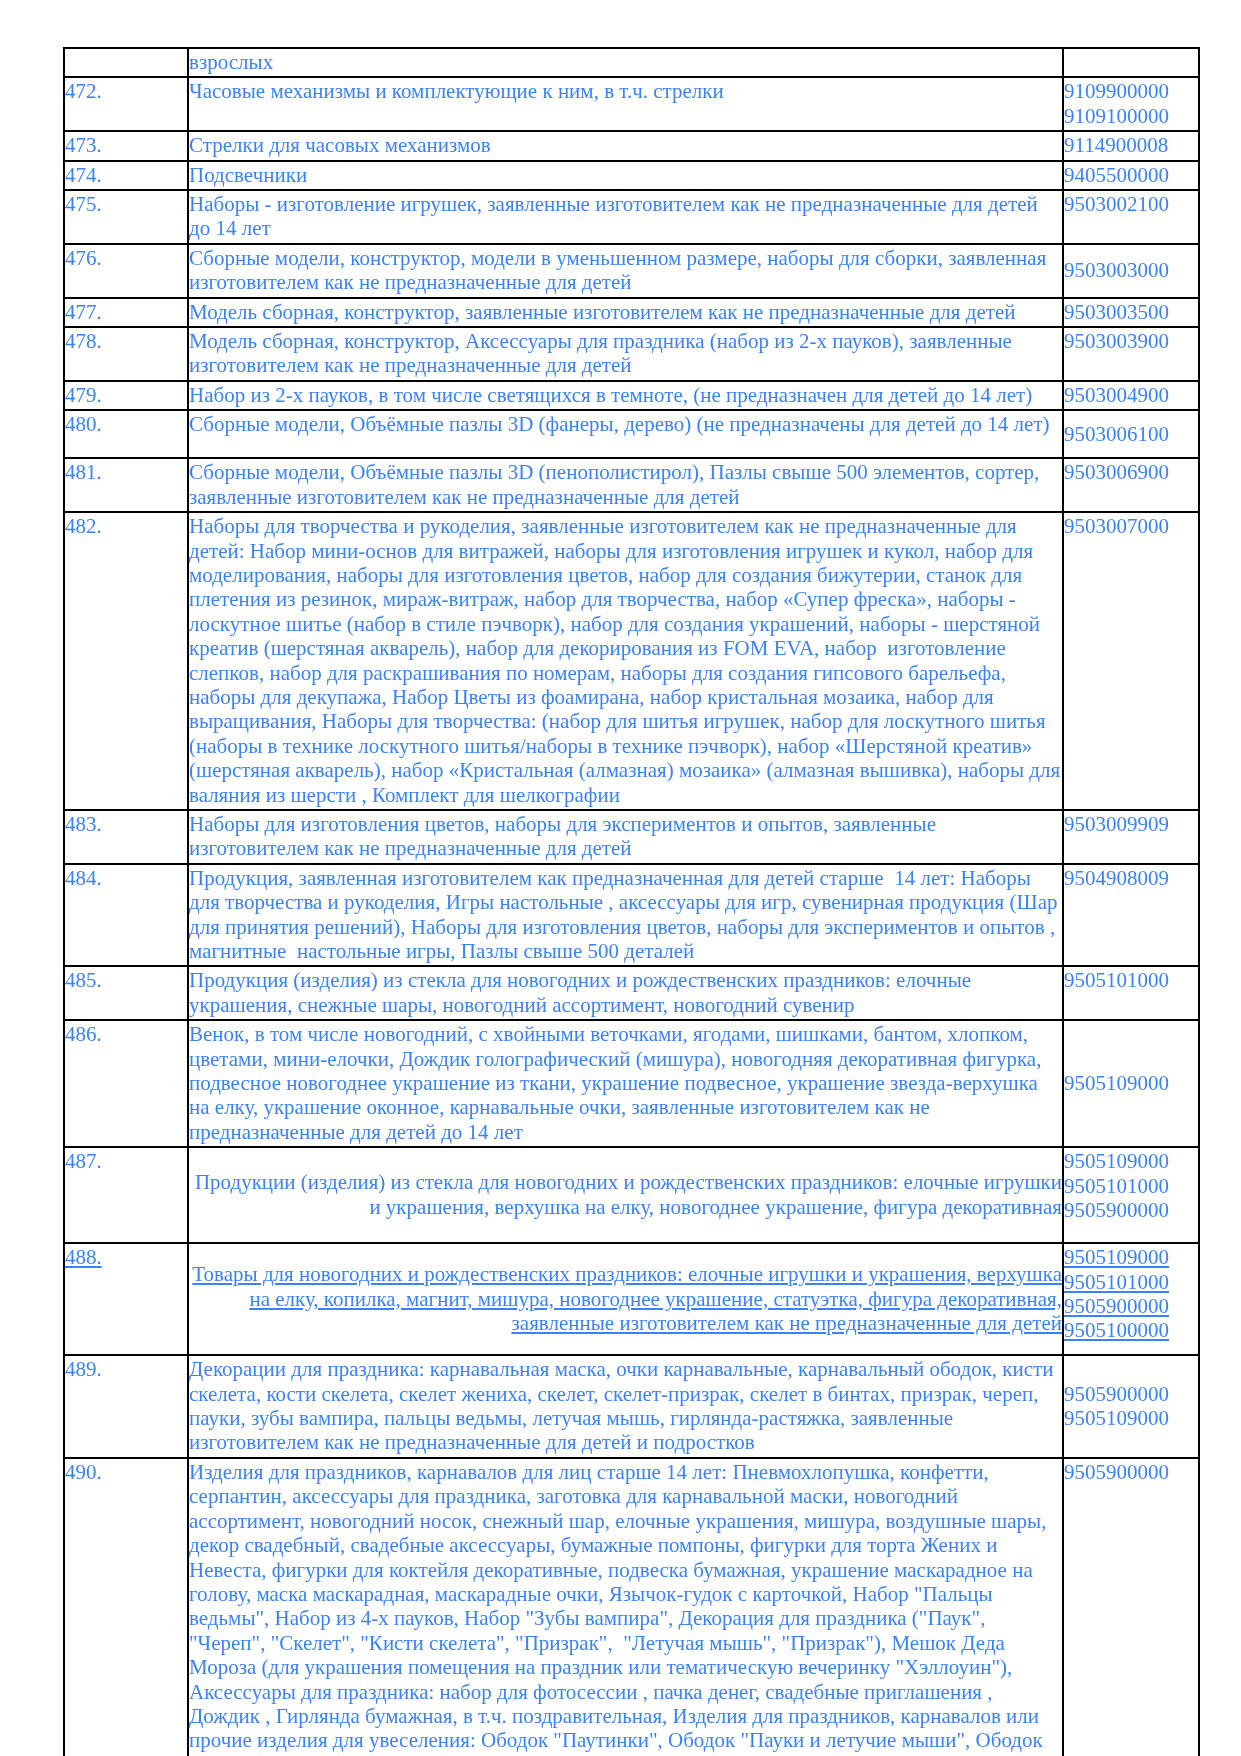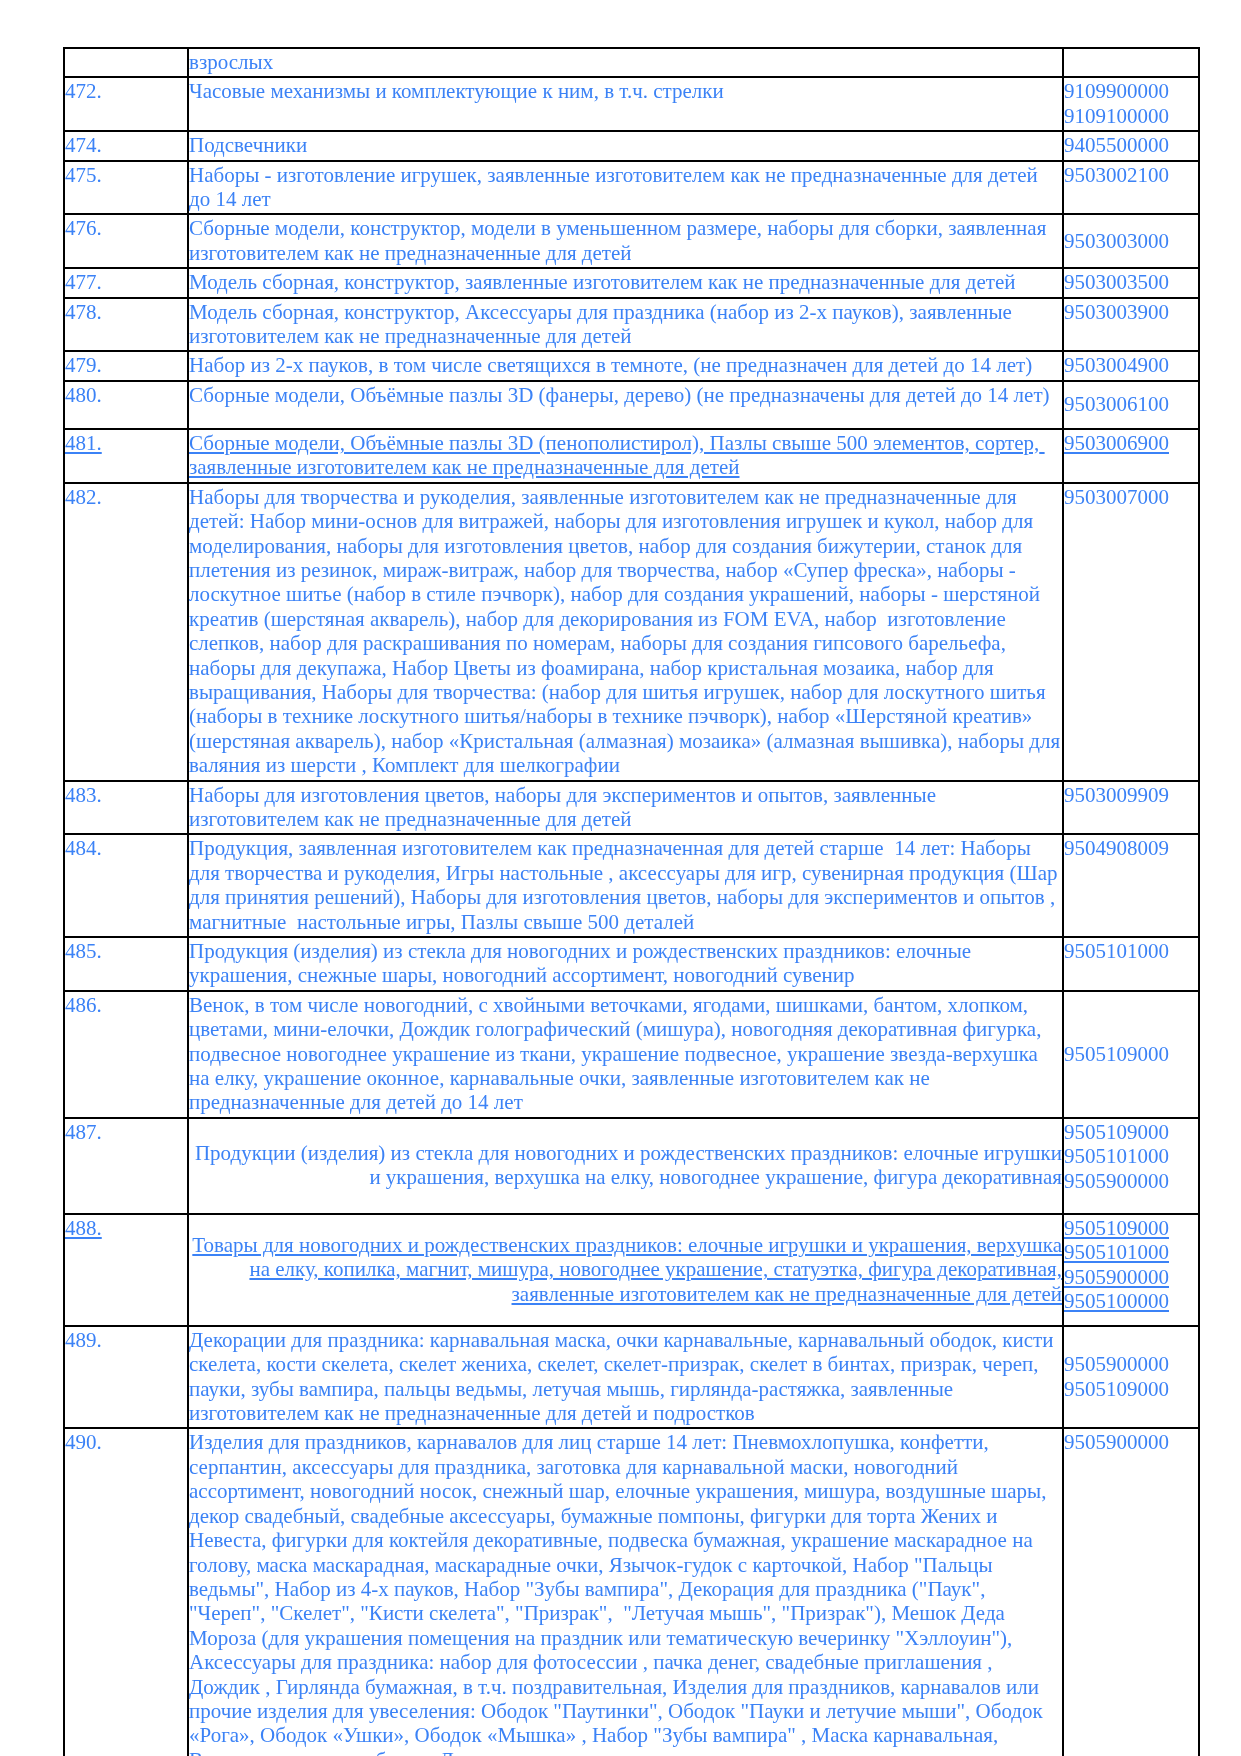--- a/index.html
+++ b/index.html
@@ -46,21 +46,21 @@
   td.code {
     width: 134px;
     padding-left: 13px;
   }
   
   tr.row-472 { height: 48px; }
   tr.row-475 { height: 48px; }
   tr.row-476 { height: 48px; }
   tr.row-478 { height: 48px; }
   tr.row-480 { height: 48px; }
-  tr.row-481 { height: 48px; text-decoration: underline; }
+  tr.row-481 { height: 48px; }
   tr.row-483 { height: 48px; }
   tr.row-484 { height: 77px; }
   tr.row-485 { height: 48px; }
   tr.row-486 { height: 118px; }
   tr.row-487 { height: 96px; }
   tr.row-488 { height: 112px; text-decoration: underline; }
   tr.row-489 { height: 96px; }
   tr.row-476 td.code,
   tr.row-480 td.code,
   tr.row-486 td.code,
@@ -80,20 +80,27 @@
           <td class="code"></td>
         </tr>
         <tr class="row-472">
           <td class="num">472.</td>
           <td class="desc">Часовые механизмы и комплектующие к ним, в т.ч. стрелки</td>
           <td class="code">
             <div>9109900000</div>
             <div>9109100000</div>
           </td>
         </tr>
+        <tr class="row-473">
+          <td class="num">473.</td>
+          <td class="desc">Стрелки для часовых механизмов</td>
+          <td class="code">
+            <div>9114900008</div>
+          </td>
+        </tr>
         <tr class="row-474">
           <td class="num">474.</td>
           <td class="desc">Подсвечники</td>
           <td class="code">
             <div>9405500000</div>
           </td>
         </tr>
         <tr class="row-475">
           <td class="num">475.</td>
           <td class="desc">Наборы - изготовление игрушек, заявленные изготовителем как не предназначенные для детей до 14 лет</td>

